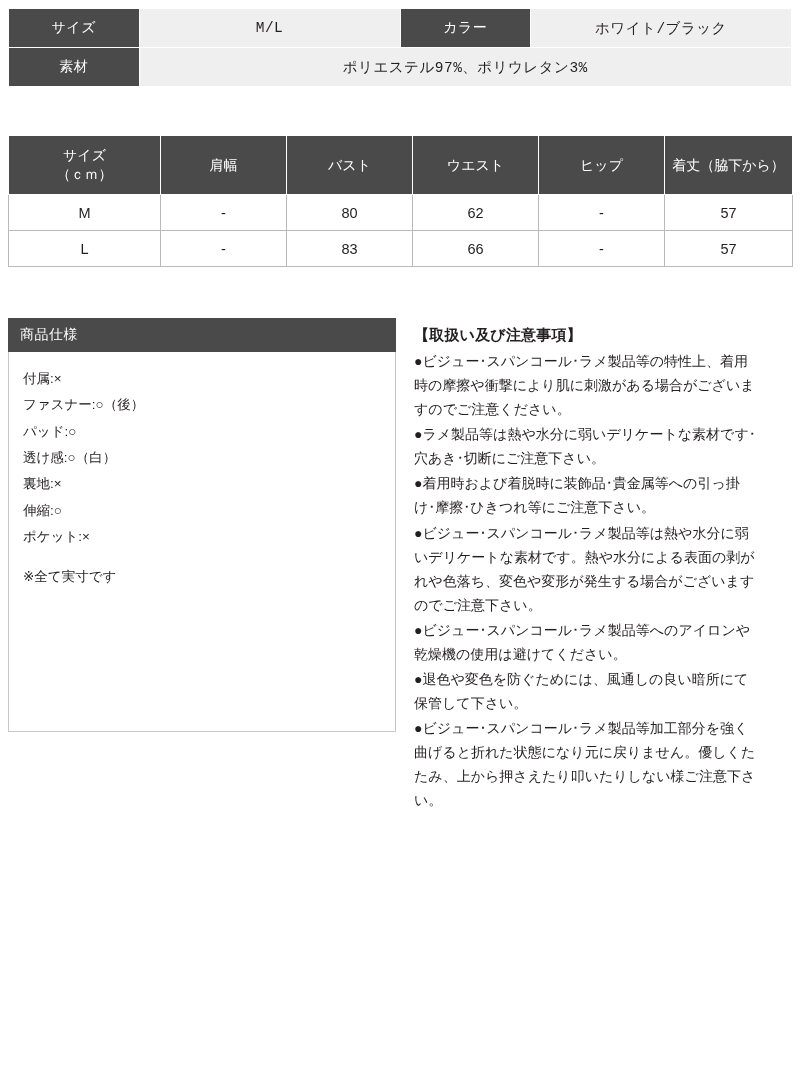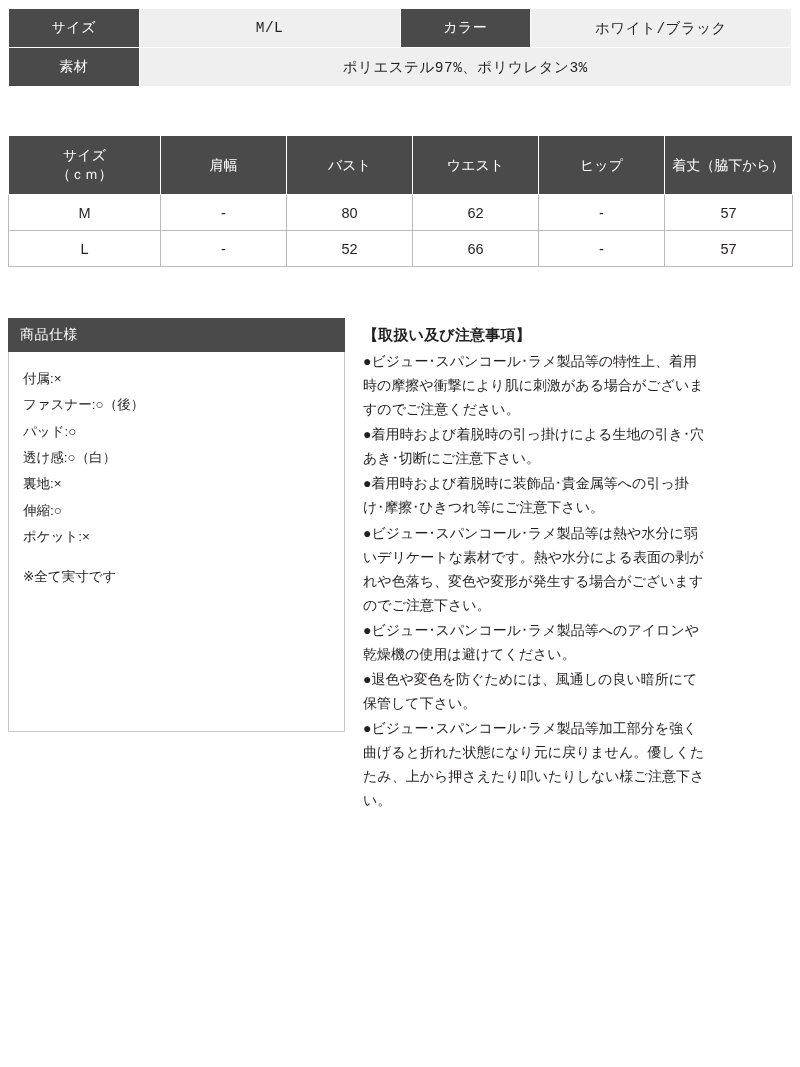--- a/index.html
+++ b/index.html
@@ -85,21 +85,21 @@
   
   .bottom {
     position: absolute;
     top: 318px;
     left: 8px;
     width: 784px;
     display: flex;
     gap: 18px;
   }
   .left-col {
-    width: 337px;
+    width: 388px;
   }
   .right-col {
     width: 342px;
   }
 
   .panel-title {
     background: #4a4a4a;
     color: #ffffff;
     font-size: 14px;
     padding: 8px 12px;
@@ -185,21 +185,21 @@
         <td>M</td>
         <td>-</td>
         <td>80</td>
         <td>62</td>
         <td>-</td>
         <td>57</td>
       </tr>
       <tr>
         <td>L</td>
         <td>-</td>
-        <td>52</td>
+        <td>83</td>
         <td>66</td>
         <td>-</td>
         <td>57</td>
       </tr>
     </tbody>
   </table>
 
   <div class="bottom">
 
     <div class="left-col">
@@ -214,21 +214,21 @@
         <div>ポケット:×</div>
         <span class="gap"></span>
         <div>※全て実寸です</div>
       </div>
     </div>
 
     <div class="right-col">
       <div class="notes-heading">【取扱い及び注意事項】</div>
       <ul class="notes-list">
         <li>●ビジュー･スパンコール･ラメ製品等の特性上、着用時の摩擦や衝撃により肌に刺激がある場合がございますのでご注意ください。</li>
-        <li>●着用時および着脱時の引っ掛けによる生地の引き･穴あき･切断にご注意下さい。</li>
+        <li>●ラメ製品等は熱や水分に弱いデリケートな素材です･穴あき･切断にご注意下さい。</li>
         <li>●着用時および着脱時に装飾品･貴金属等への引っ掛け･摩擦･ひきつれ等にご注意下さい。</li>
         <li>●ビジュー･スパンコール･ラメ製品等は熱や水分に弱いデリケートな素材です。熱や水分による表面の剥がれや色落ち、変色や変形が発生する場合がございますのでご注意下さい。</li>
         <li>●ビジュー･スパンコール･ラメ製品等へのアイロンや乾燥機の使用は避けてください。</li>
         <li>●退色や変色を防ぐためには、風通しの良い暗所にて保管して下さい。</li>
         <li>●ビジュー･スパンコール･ラメ製品等加工部分を強く曲げると折れた状態になり元に戻りません。優しくたたみ、上から押さえたり叩いたりしない様ご注意下さい。</li>
       </ul>
     </div>
 
   </div>
 

